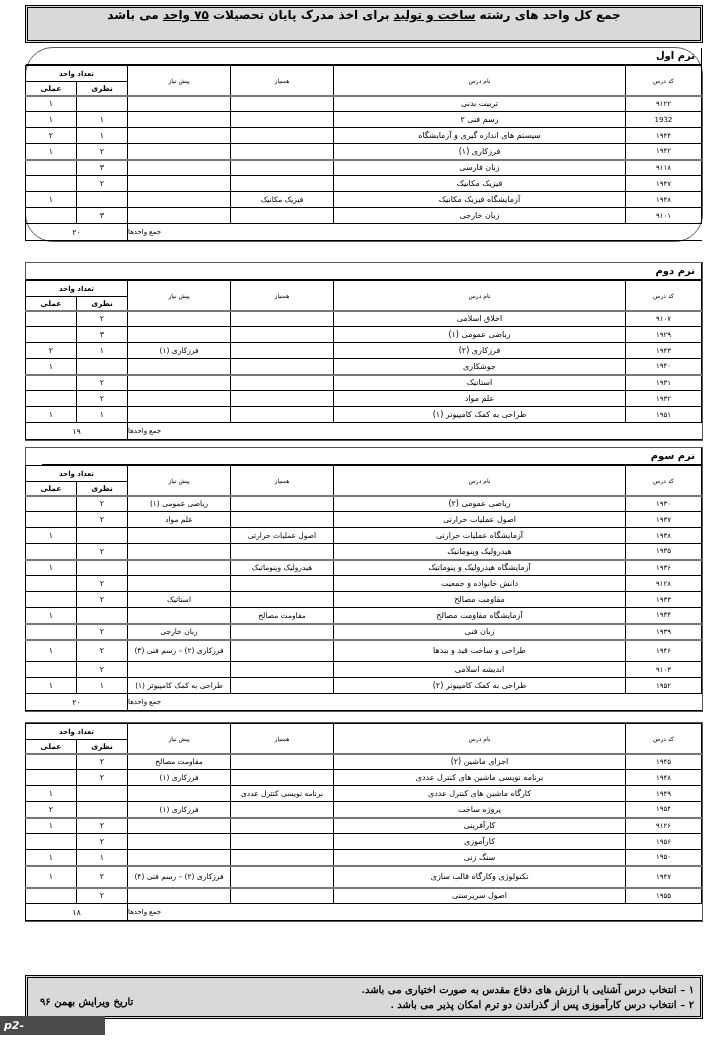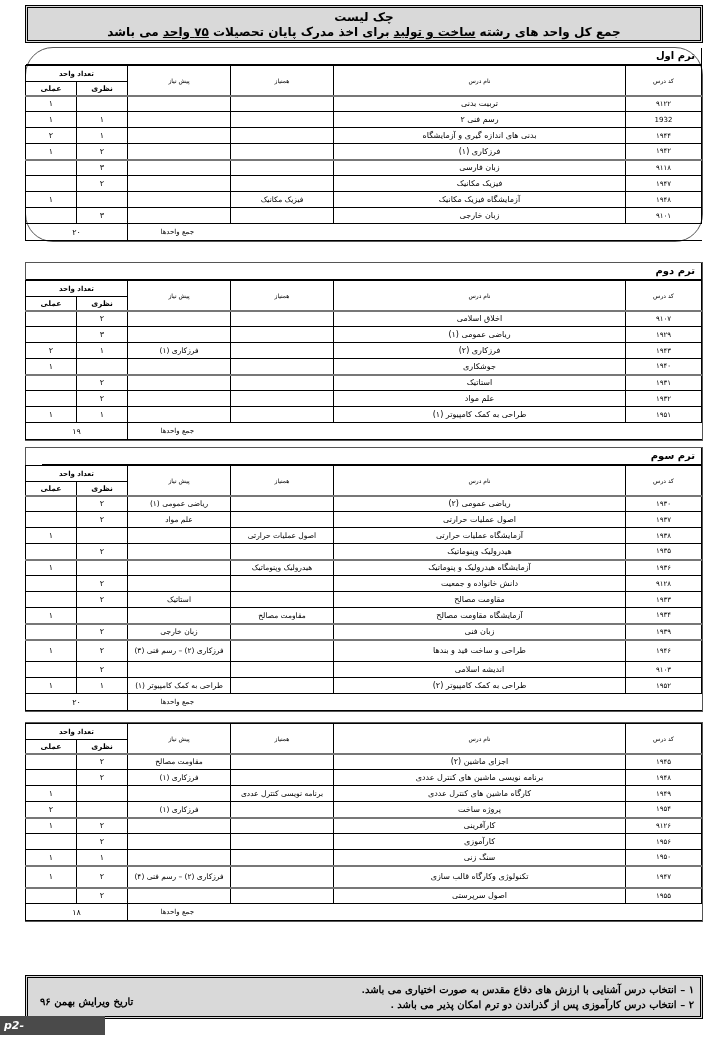--- a/index.html
+++ b/index.html
@@ -27,42 +27,41 @@
   }
   table { border-collapse: collapse; width: 100%; table-layout: fixed; font-size: 8px; }
   td, th { border: 1px solid #000; text-align: center; padding: 0; overflow: hidden; white-space: nowrap; }
   th { font-weight: normal; font-size: 6px; }
   tr.thick td { border-top: 2px solid #777; }
   td.code { font-size: 7px; }
   td.name { font-size: 8px; }
   td.small { font-size: 7.5px; }
   .two-line { white-space: normal; line-height: 10px; }
   .sum-row td { border-left: none; border-right: none; }
-  .sum-label { text-align: center; padding-right: 4px; font-size: 7px; border-left: 1px solid #000 !important; }
+  .sum-label { text-align: left; padding-right: 4px; font-size: 7px; border-left: 1px solid #000 !important; font-family: Liberation Serif, serif; }
   .sum-val { font-size: 8px; border-right: 1px solid #000 !important; border-left: 1px solid #000 !important;}
 
   .notes {
     position: absolute; left: 25px; top: 975px; width: 678px; height: 44px;
     background: #d9d9d9; border: 3px double #000; box-sizing: border-box;
     direction: rtl; font-family: "DejaVu Serif", serif; font-size: 10px; font-weight: bold;
   }
   .notes .lines { position: absolute; right: 6px; top: 4px; line-height: 15px; text-align: right; }
   .notes .date { position: absolute; left: 12px; top: 18px; font-size: 10px; }
   .watermark {
     position: absolute; left: 0; top: 1016px; width: 105px; height: 19px;
     background: #4a4a4a; color: #fff; font-size: 11px; font-weight: bold; font-style: italic;
     line-height: 19px; padding-left: 4px; box-sizing: border-box; direction: ltr;
   }
   .watermark .hl { color: #f0a020; }
 </style>
 </head>
 <body>
 
 <div class="title-box">
-  <div class="t1">چک لیست</div>
   <div class="t2"><span>جمع کل واحد های رشته </span><u>ساخت و تولید</u><span> برای اخذ مدرک پایان تحصیلات </span><u>۷۵ واحد</u><span> می باشد</span></div>
 </div>
 
 <div id="terms-container">
     <div class="term" style="top: 47px; border-radius: 28px;">
       <div class="term-header">ترم اول</div>
       <table>
       <colgroup>
           <col style="width:76px">
           <col style="width:292px">
@@ -94,21 +93,21 @@
           <tr class="" style="height:16px">
         <td class="code">1932</td>
         <td class="name">رسم فنی ۲</td>
         <td class="small"></td>
         <td class="small"></td>
         <td>۱</td>
         <td>۱</td>
       </tr>
           <tr class="" style="height:16px">
         <td class="code">۱۹۴۴</td>
-        <td class="name">بدنی های اندازه گیری و آزمایشگاه</td>
+        <td class="name">سیستم های اندازه گیری و آزمایشگاه</td>
         <td class="small"></td>
         <td class="small"></td>
         <td>۱</td>
         <td>۲</td>
       </tr>
           <tr class="" style="height:16px">
         <td class="code">۱۹۴۲</td>
         <td class="name">فرزکاری (۱)</td>
         <td class="small"></td>
         <td class="small"></td>

